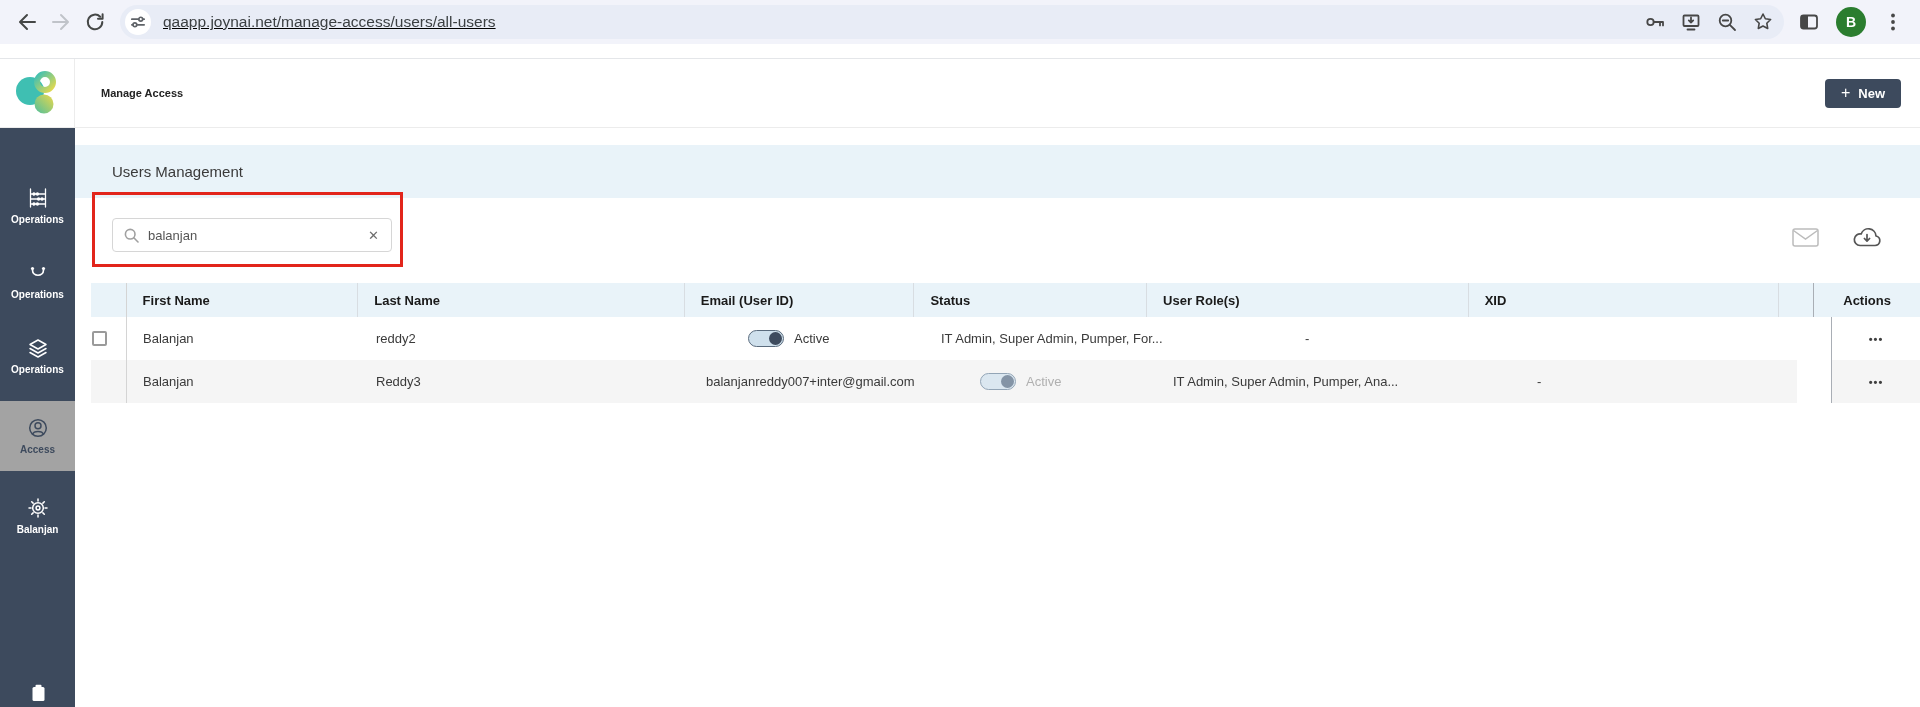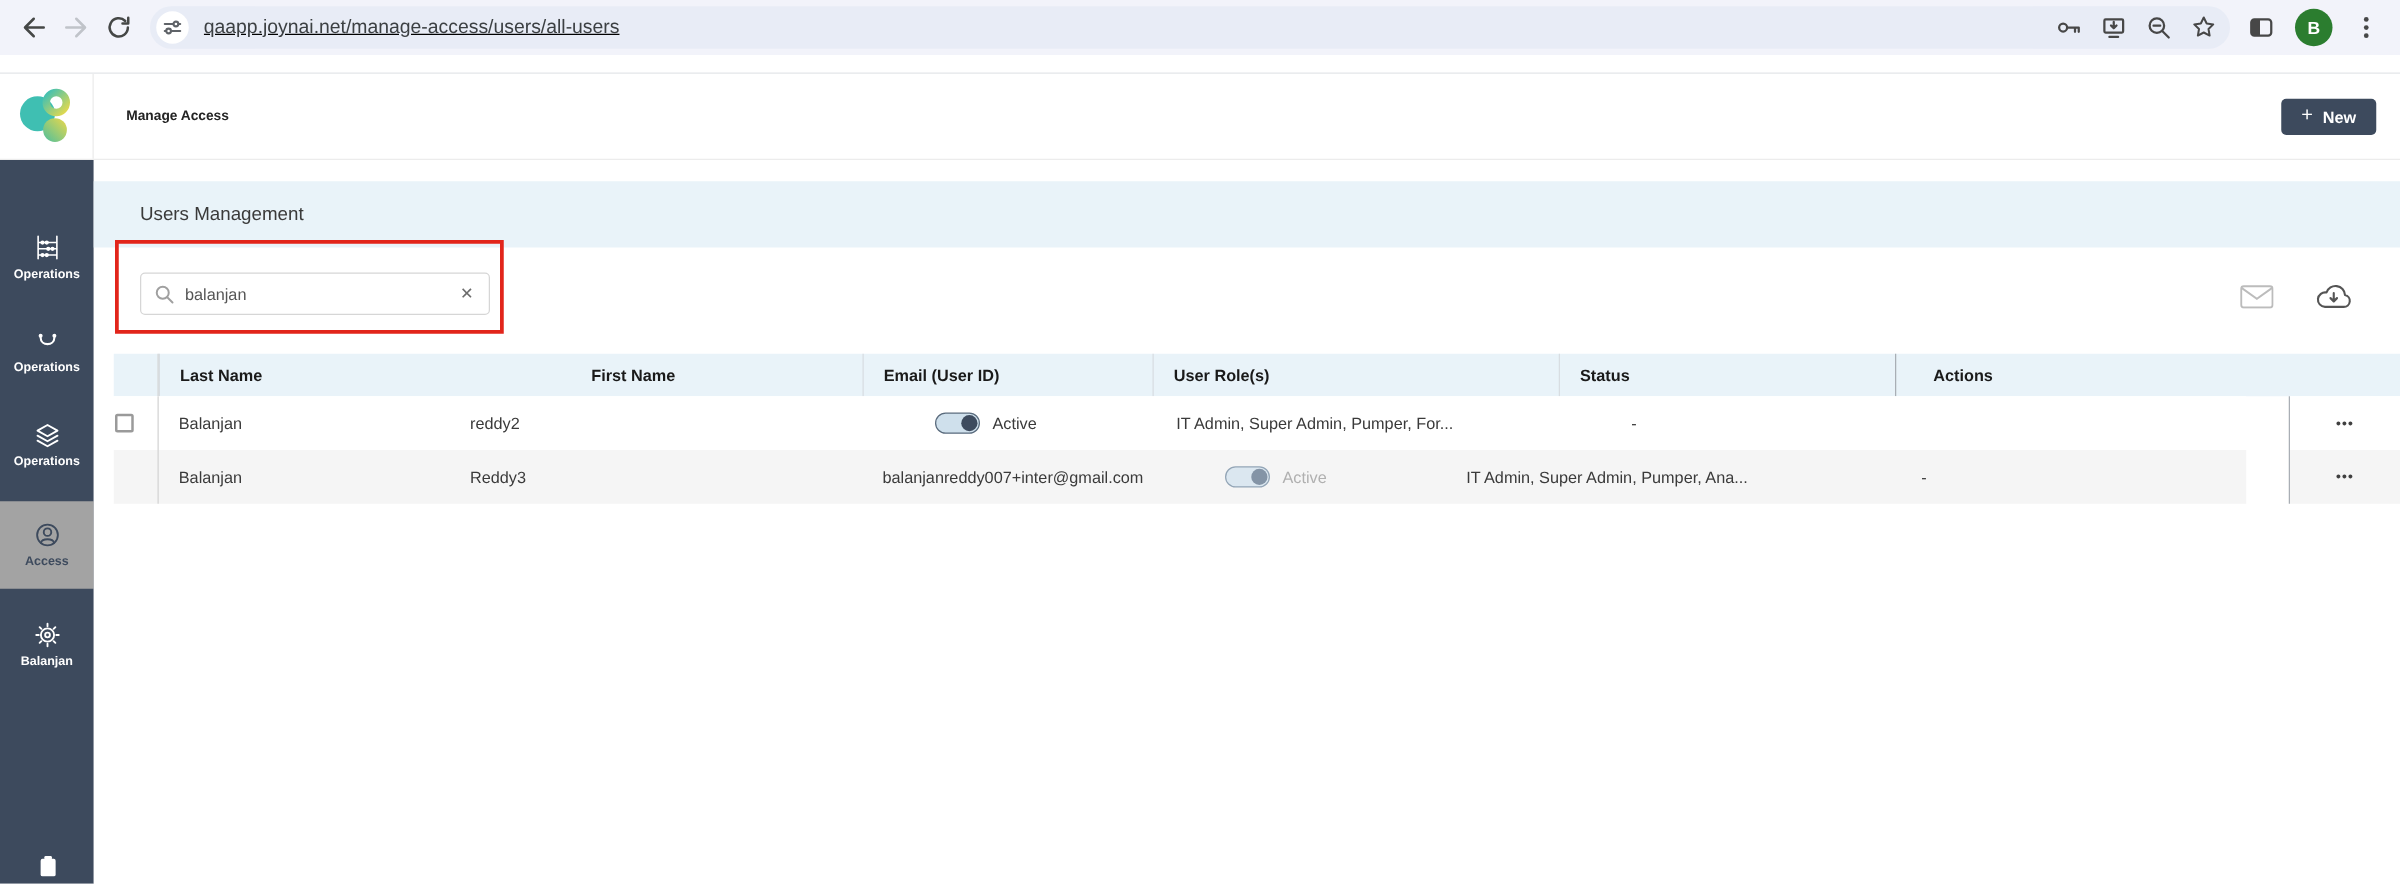--- a/index.html
+++ b/index.html
@@ -305,25 +305,26 @@
         <svg width="31" height="26" viewBox="0 0 31 26">
             <path d="M9 21.5a5.8 5.8 0 1 1 1.2-11.5 7.6 7.6 0 0 1 14.8 2A4.8 4.8 0 0 1 24 21.5Z" fill="none" stroke="#555" stroke-width="1.7" stroke-linejoin="round"></path>
             <path d="M16 10.5v6.2M13.4 14.5l2.6 2.6 2.6-2.6" fill="none" stroke="#555" stroke-width="1.7" stroke-linecap="round" stroke-linejoin="round"></path>
           </svg>
       </span>
     </div>
 
     <div class="table-area">
       <div class="thead">
         <div class="th col-check"></div>
+        <div class="th col-first">First Name</div>
         <div class="th col-last">Last Name</div>
-        <div class="th col-first">First Name</div>
         <div class="th col-email">Email (User ID)</div>
+        <div class="th col-status">Status</div>
         <div class="th col-roles">User Role(s)</div>
-        <div class="th col-status">Status</div>
+        <div class="th col-xid">XID</div>
         <div class="th col-gap"></div>
         <div class="th col-actions">Actions</div>
       </div>
 
       <div class="tbody">
         <div class="trow odd">
           <div class="td col-check">
               <span class="checkbox"></span>
             </div>
           <div class="td col-first">Balanjan</div>

